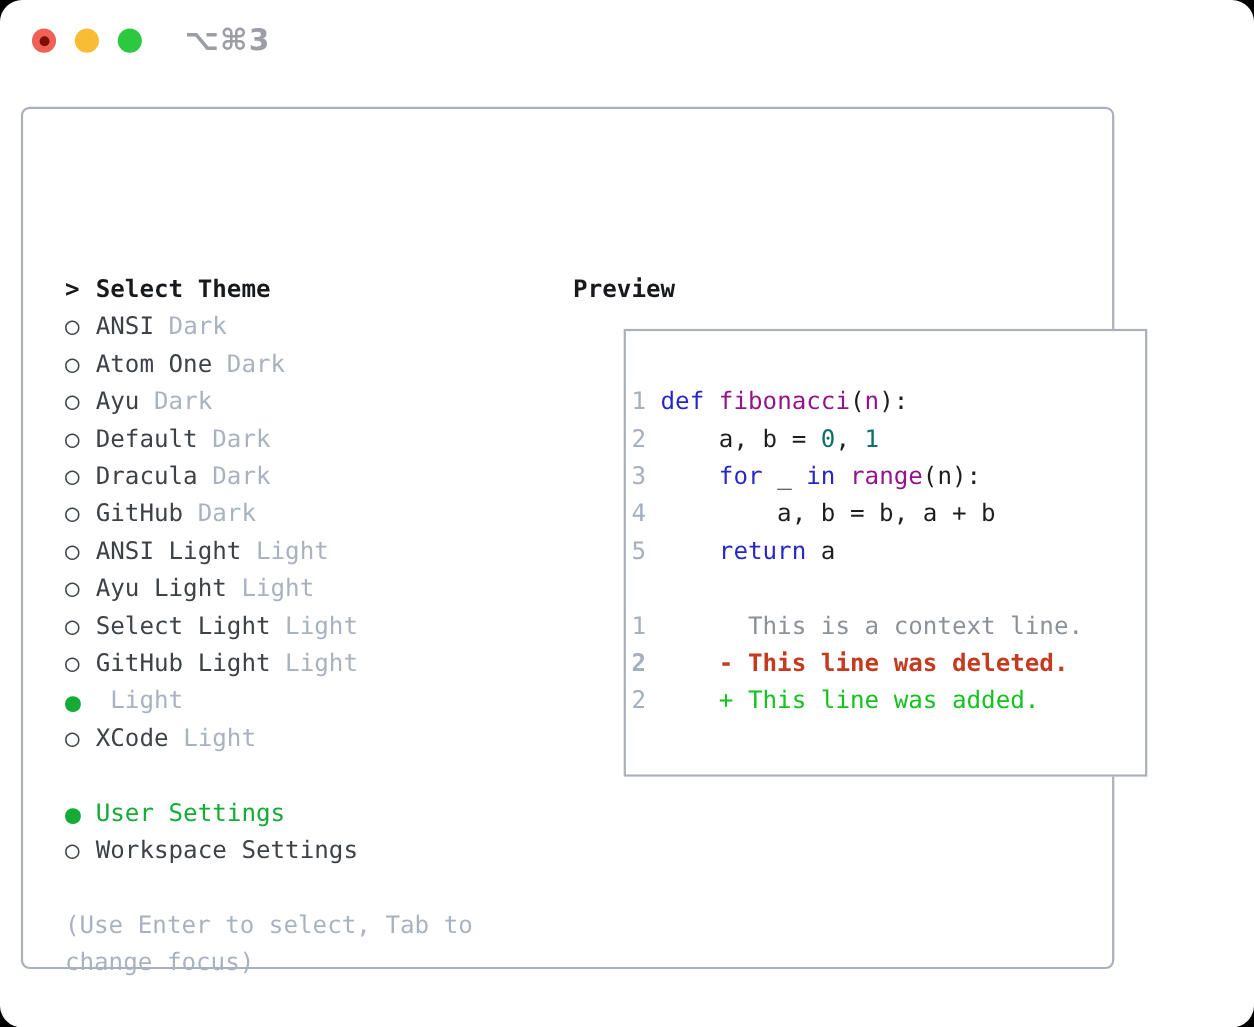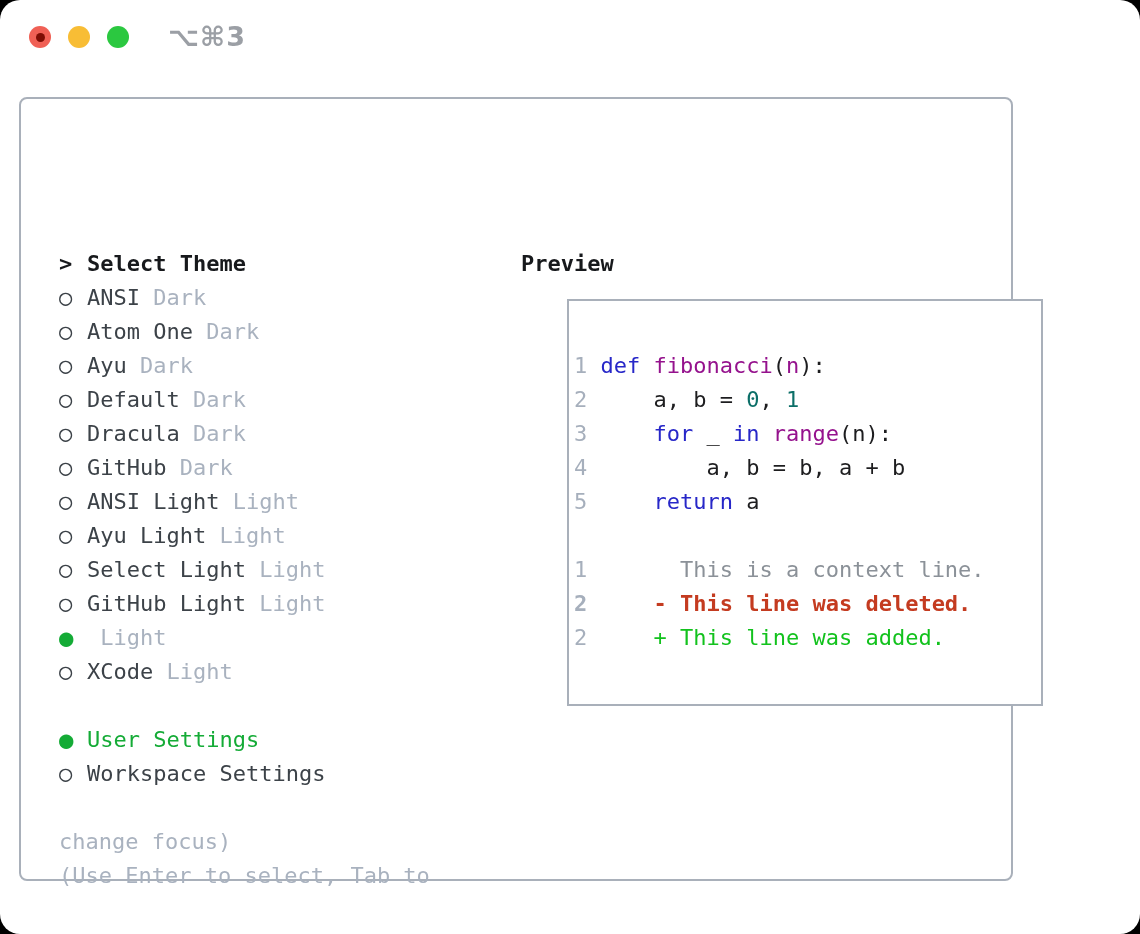--- a/index.html
+++ b/index.html
@@ -95,22 +95,22 @@
         <div class="row"><span class="bullet">○</span><span class="label">ANSI Light</span><span class="variant"> </span><span class="variant">Light</span></div>
         <div class="row"><span class="bullet">○</span><span class="label">Ayu Light</span><span class="variant"> </span><span class="variant">Light</span></div>
         <div class="row"><span class="bullet">○</span><span class="label">Select Light</span><span class="variant"> </span><span class="variant">Light</span></div>
         <div class="row"><span class="bullet">○</span><span class="label">GitHub Light</span><span class="variant"> </span><span class="variant">Light</span></div>
         <div class="row selected"><span class="bullet filled">●</span><span class="variant"> </span><span class="variant">Light</span></div>
         <div class="row"><span class="bullet">○</span><span class="label">XCode</span><span class="variant"> </span><span class="variant">Light</span></div>
         <div class="spacer"></div>
         <div class="row selected"><span class="bullet filled">●</span><span class="label">User Settings</span></div>
         <div class="row"><span class="bullet">○</span><span class="label">Workspace Settings</span></div>
         <div class="spacer"></div>
+        <div class="help">(Use Enter to select, Tab to</div>
         <div class="help">change focus)</div>
-        <div class="help">(Use Enter to select, Tab to</div>
       </div>
     <div class="preview-label">Preview</div>
     <div class="preview-box">
       <div class="preview-lines" id="preview-lines">
           <div class="pline"><span class="lnum">1</span><span> </span><span class="tok-kw">def</span><span class="tok-pln"> </span><span class="tok-fn">fibonacci</span><span class="tok-pln">(</span><span class="tok-fn">n</span><span class="tok-pln">):</span></div>
           <div class="pline"><span class="lnum">2</span><span> </span><span class="tok-pln">    a, b = </span><span class="tok-lit">0</span><span class="tok-pln">, </span><span class="tok-lit">1</span></div>
           <div class="pline"><span class="lnum">3</span><span> </span><span class="tok-pln">    </span><span class="tok-kw">for</span><span class="tok-pln"> _ </span><span class="tok-kw">in</span><span class="tok-pln"> </span><span class="tok-fn">range</span><span class="tok-pln">(n):</span></div>
           <div class="pline"><span class="lnum">4</span><span> </span><span class="tok-pln">        a, b = b, a + b</span></div>
           <div class="pline"><span class="lnum">5</span><span> </span><span class="tok-pln">    </span><span class="tok-kw">return</span><span class="tok-pln"> a</span></div>
           <div class="pline"></div>

